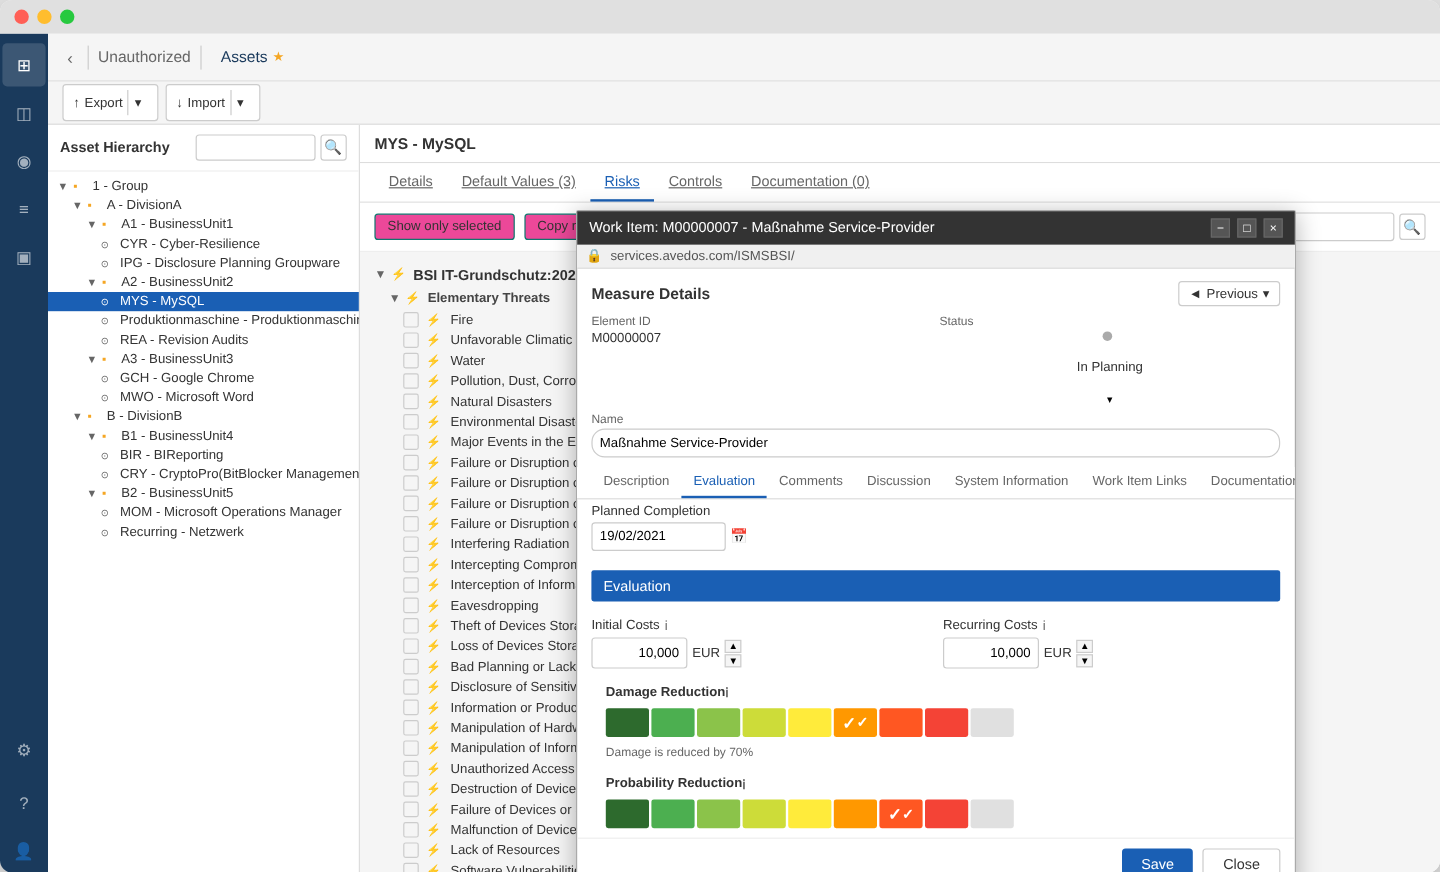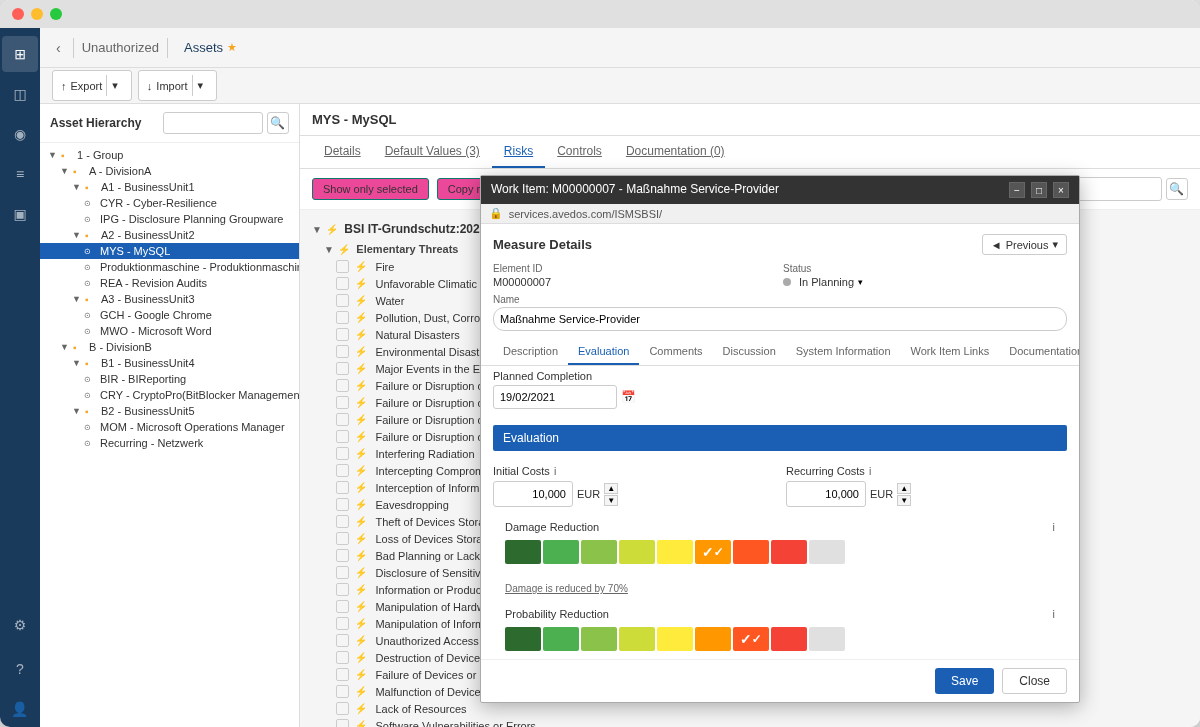--- a/index.html
+++ b/index.html
@@ -115,25 +115,25 @@
     .eval-field { display: flex; flex-direction: column; gap: 3px; }
     .eval-label { font-size: 11px; color: #333; font-weight: 500; display: flex; align-items: center; gap: 4px; }
     .eval-info-icon { color: #666; font-size: 11px; cursor: pointer; }
     .eval-input-row { display: flex; align-items: center; gap: 4px; }
     .eval-input { width: 100%; height: 26px; border: 1px solid #ccc; border-radius: 3px; padding: 0 6px; font-size: 11px; text-align: right; }
     .eval-unit { font-size: 11px; color: #333; white-space: nowrap; }
     .eval-spinner { display: flex; flex-direction: column; gap: 1px; }
     .eval-spinner-btn { width: 14px; height: 11px; border: 1px solid #ccc; background: #f5f5f5; display: flex; align-items: center; justify-content: center; cursor: pointer; font-size: 8px; }
     
     .damage-section { padding: 4px 12px 8px; }
-    .damage-label { font-size: 11px; color: #333; font-weight: 400; display: flex; align-items: center; justify-content: space-between; margin-bottom: 6px; }
+    .damage-label { font-size: 11px; color: #333; font-weight: 700; display: flex; align-items: center; margin-bottom: 6px; }
     .color-scale { display: flex; gap: 2px; align-items: center; }
     .color-cell { width: 36px; height: 24px; border-radius: 2px; display: flex; align-items: center; justify-content: center; position: relative; }
     .color-cell.selected::after { content: '✓'; color: white; font-size: 12px; font-weight: bold; }
-    .scale-label { font-size: 10px; color: #666; margin-top: 19px; text-decoration: underline; }
+    .scale-label { font-size: 10px; color: #666; margin-top: 8px; }
     
     
     .c-green-dark { background: #2d6a2d; }
     .c-green { background: #4caf50; }
     .c-yellow-green { background: #8bc34a; }
     .c-yellow { background: #cddc39; }
     .c-light-yellow { background: #ffeb3b; }
     .c-orange { background: #ff9800; }
     .c-orange-red { background: #ff5722; }
     .c-red { background: #f44336; }
@@ -541,21 +541,21 @@
                   </button>
                 </div>
 
                 <div class="modal-fields">
                   <div class="modal-field">
                     <span class="modal-field-label">Element ID</span>
                     <span class="modal-field-value">M00000007</span>
                   </div>
                   <div class="modal-field">
                     <span class="modal-field-label">Status</span>
-                    <div style="display:flex; align-items:center; gap:4px;">
+                    <div style="display:flex; align-items:center; gap:16px;flex-direction:column;">
                       <span class="status-dot in-planning"></span>
                       <span class="modal-field-value">In Planning</span>
                       <span style="font-size:9px;">▾</span>
                     </div>
                   </div>
                   <div class="modal-field" style="grid-column: 1 / -1;">
                     <span class="modal-field-label">Name</span>
                     <input class="modal-field-input" type="text" value="Maßnahme Service-Provider" style="width: 100%; border-radius: 11px;">
                   </div>
                 </div>
@@ -569,21 +569,21 @@
                   <div class="modal-tab">Work Item Links</div>
                   <div class="modal-tab">Documentation (0)</div>
 
                 </div>
 
 
                 <div style="padding: 4px 12px 8px;">
                   <div class="eval-field">
                     <span class="eval-label">Planned Completion</span>
                     <div style="display:flex; align-items:center; gap:4px;">
-                      <input class="modal-field-input" type="text" value="19/02/2021" style="width: 124px;">
+                      <input class="modal-field-input" type="text" value="19/02/2021" style="width: 112px;">
                       <span>📅</span>
                     </div>
                   </div>
                 </div>
 
                 <div class="modal-blue-header">Evaluation</div>
 
                 <div class="modal-eval-section">
                   <div class="eval-field-group">
                     <div class="eval-field">

